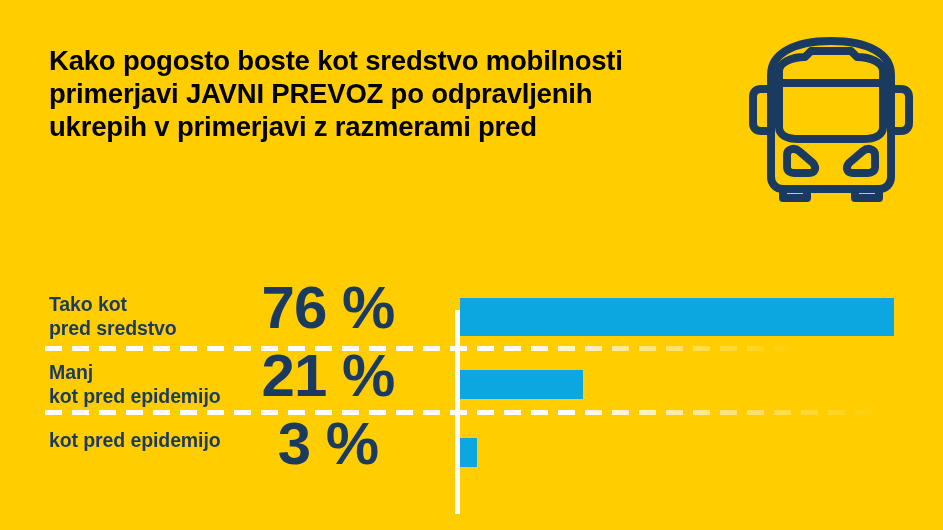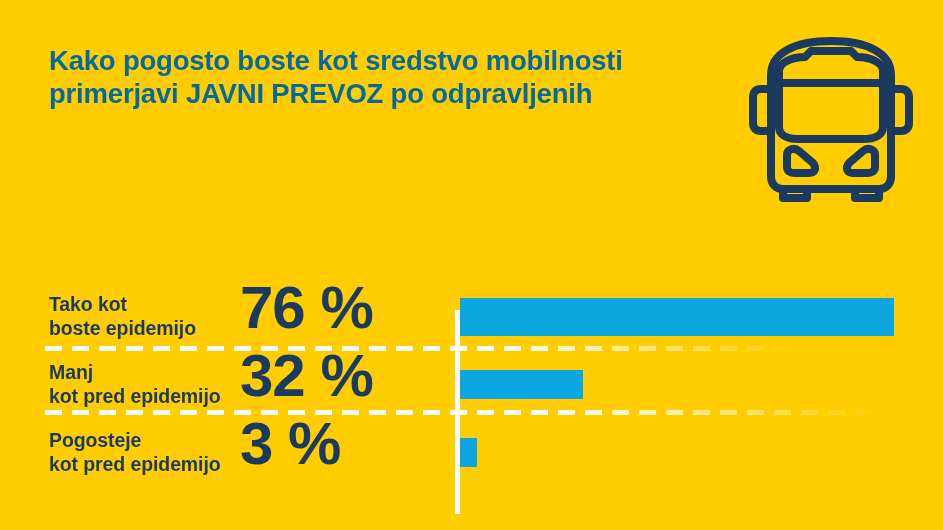--- a/index.html
+++ b/index.html
@@ -18,21 +18,21 @@
     background: #FFCD00;
     overflow: hidden;
   }
 
   
   .title {
     position: absolute;
     left: 49px;
     top: 44px;
     width: 660px;
-    color: #0369a1;
+    color: #000000;
     font-size: 27.5px;
     font-weight: 700;
     line-height: 33px;
     letter-spacing: -0.2px;
   }
   .title span { display: block; white-space: nowrap; }
 
   
   .bus-icon {
     position: absolute;
@@ -80,24 +80,24 @@
     color: #1B3A5F;
     font-size: 19.5px;
     font-weight: 700;
     line-height: 23.5px;
     letter-spacing: -0.1px;
   }
   .row-label span { display: block; white-space: nowrap; }
 
   .row-value {
     position: absolute;
-    left: 240px;
+    left: 224px;
     top: -9px;
     width: 208px;
-    text-align: left;
+    text-align: center;
     color: #1B3A5F;
     font-size: 60px;
     font-weight: 700;
     line-height: 68px;
     letter-spacing: -1px;
     white-space: nowrap;
   }
 
   .bar {
     position: absolute;
@@ -132,20 +132,21 @@
   }
 </style>
 </head>
 <body>
 
 <div class="poster">
 
   <div class="title">
     <span>Kako pogosto boste kot sredstvo mobilnosti</span>
     <span>primerjavi JAVNI PREVOZ po odpravljenih</span>
+    <span>ukrepih v primerjavi z razmerami pred</span>
   </div>
 
   <div class="bus-icon">
     <svg viewBox="0 0 176 176" xmlns="http://www.w3.org/2000/svg">
       <g fill="none" stroke="#1B3A5F" stroke-width="8" stroke-linejoin="round" stroke-linecap="round">
 
         <path d="M28 48 C28 26 52 14 88 14 C124 14 148 26 148 48 L148 56 L28 56 Z"></path>
 
         <path d="M28 56 L28 150 C28 157 33 162 40 162 L136 162 C143 162 148 157 148 150 L148 56"></path>
 
@@ -166,38 +167,37 @@
     </svg>
   </div>
 
   <div class="chart">
 
     <div class="axis-line"></div>
 
     <div class="row row-1">
       <div class="row-label">
         <span>Tako kot</span>
-        <span>boste epidemijo</span>
+        <span>pred sredstvo</span>
       </div>
       <div class="row-value">76 %</div>
       <div class="bar" style="width:434px;"></div>
     </div>
 
     <div class="row row-2">
       <div class="row-label">
         <span>Manj</span>
         <span>kot pred epidemijo</span>
       </div>
-      <div class="row-value">32 %</div>
+      <div class="row-value">21 %</div>
       <div class="bar" style="width:123px;"></div>
     </div>
 
     <div class="row row-3">
       <div class="row-label">
-        <span>Pogosteje</span>
         <span>kot pred epidemijo</span>
       </div>
       <div class="row-value">3 %</div>
       <div class="bar" style="width:17px;"></div>
     </div>
   </div>
 
   <div class="sep sep-1">
     <div class="sep-fade"></div>
   </div>

